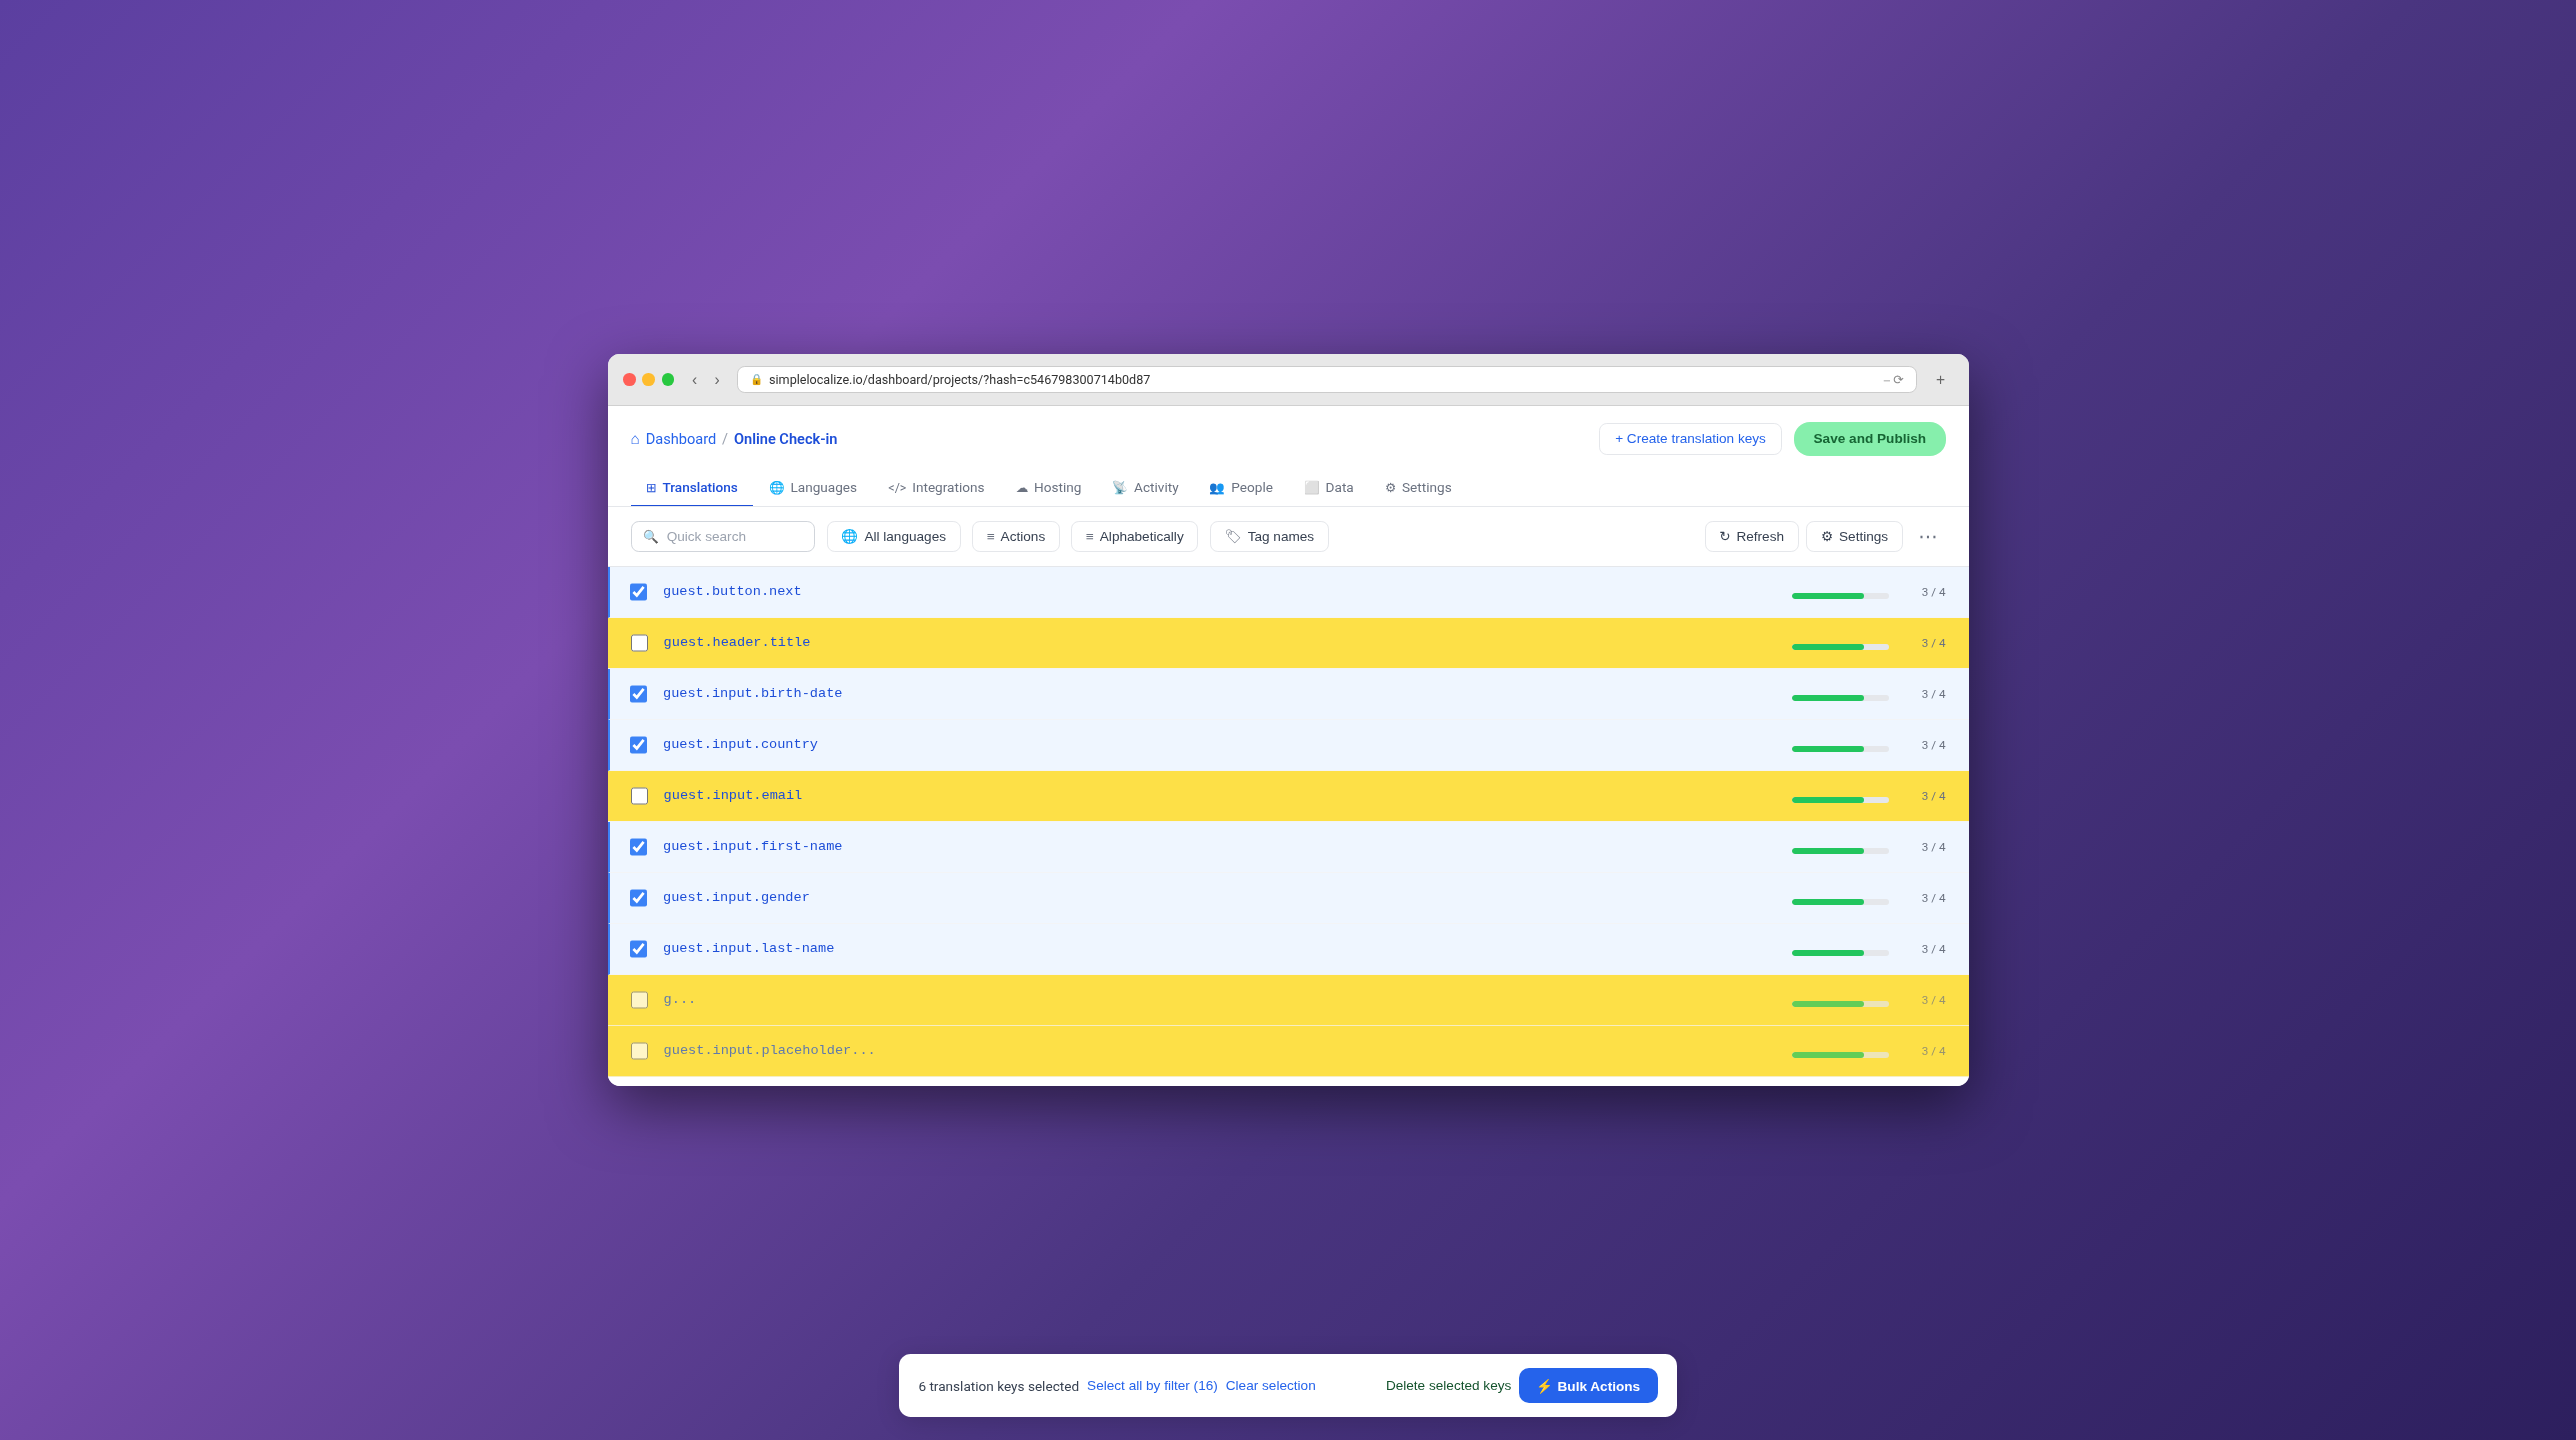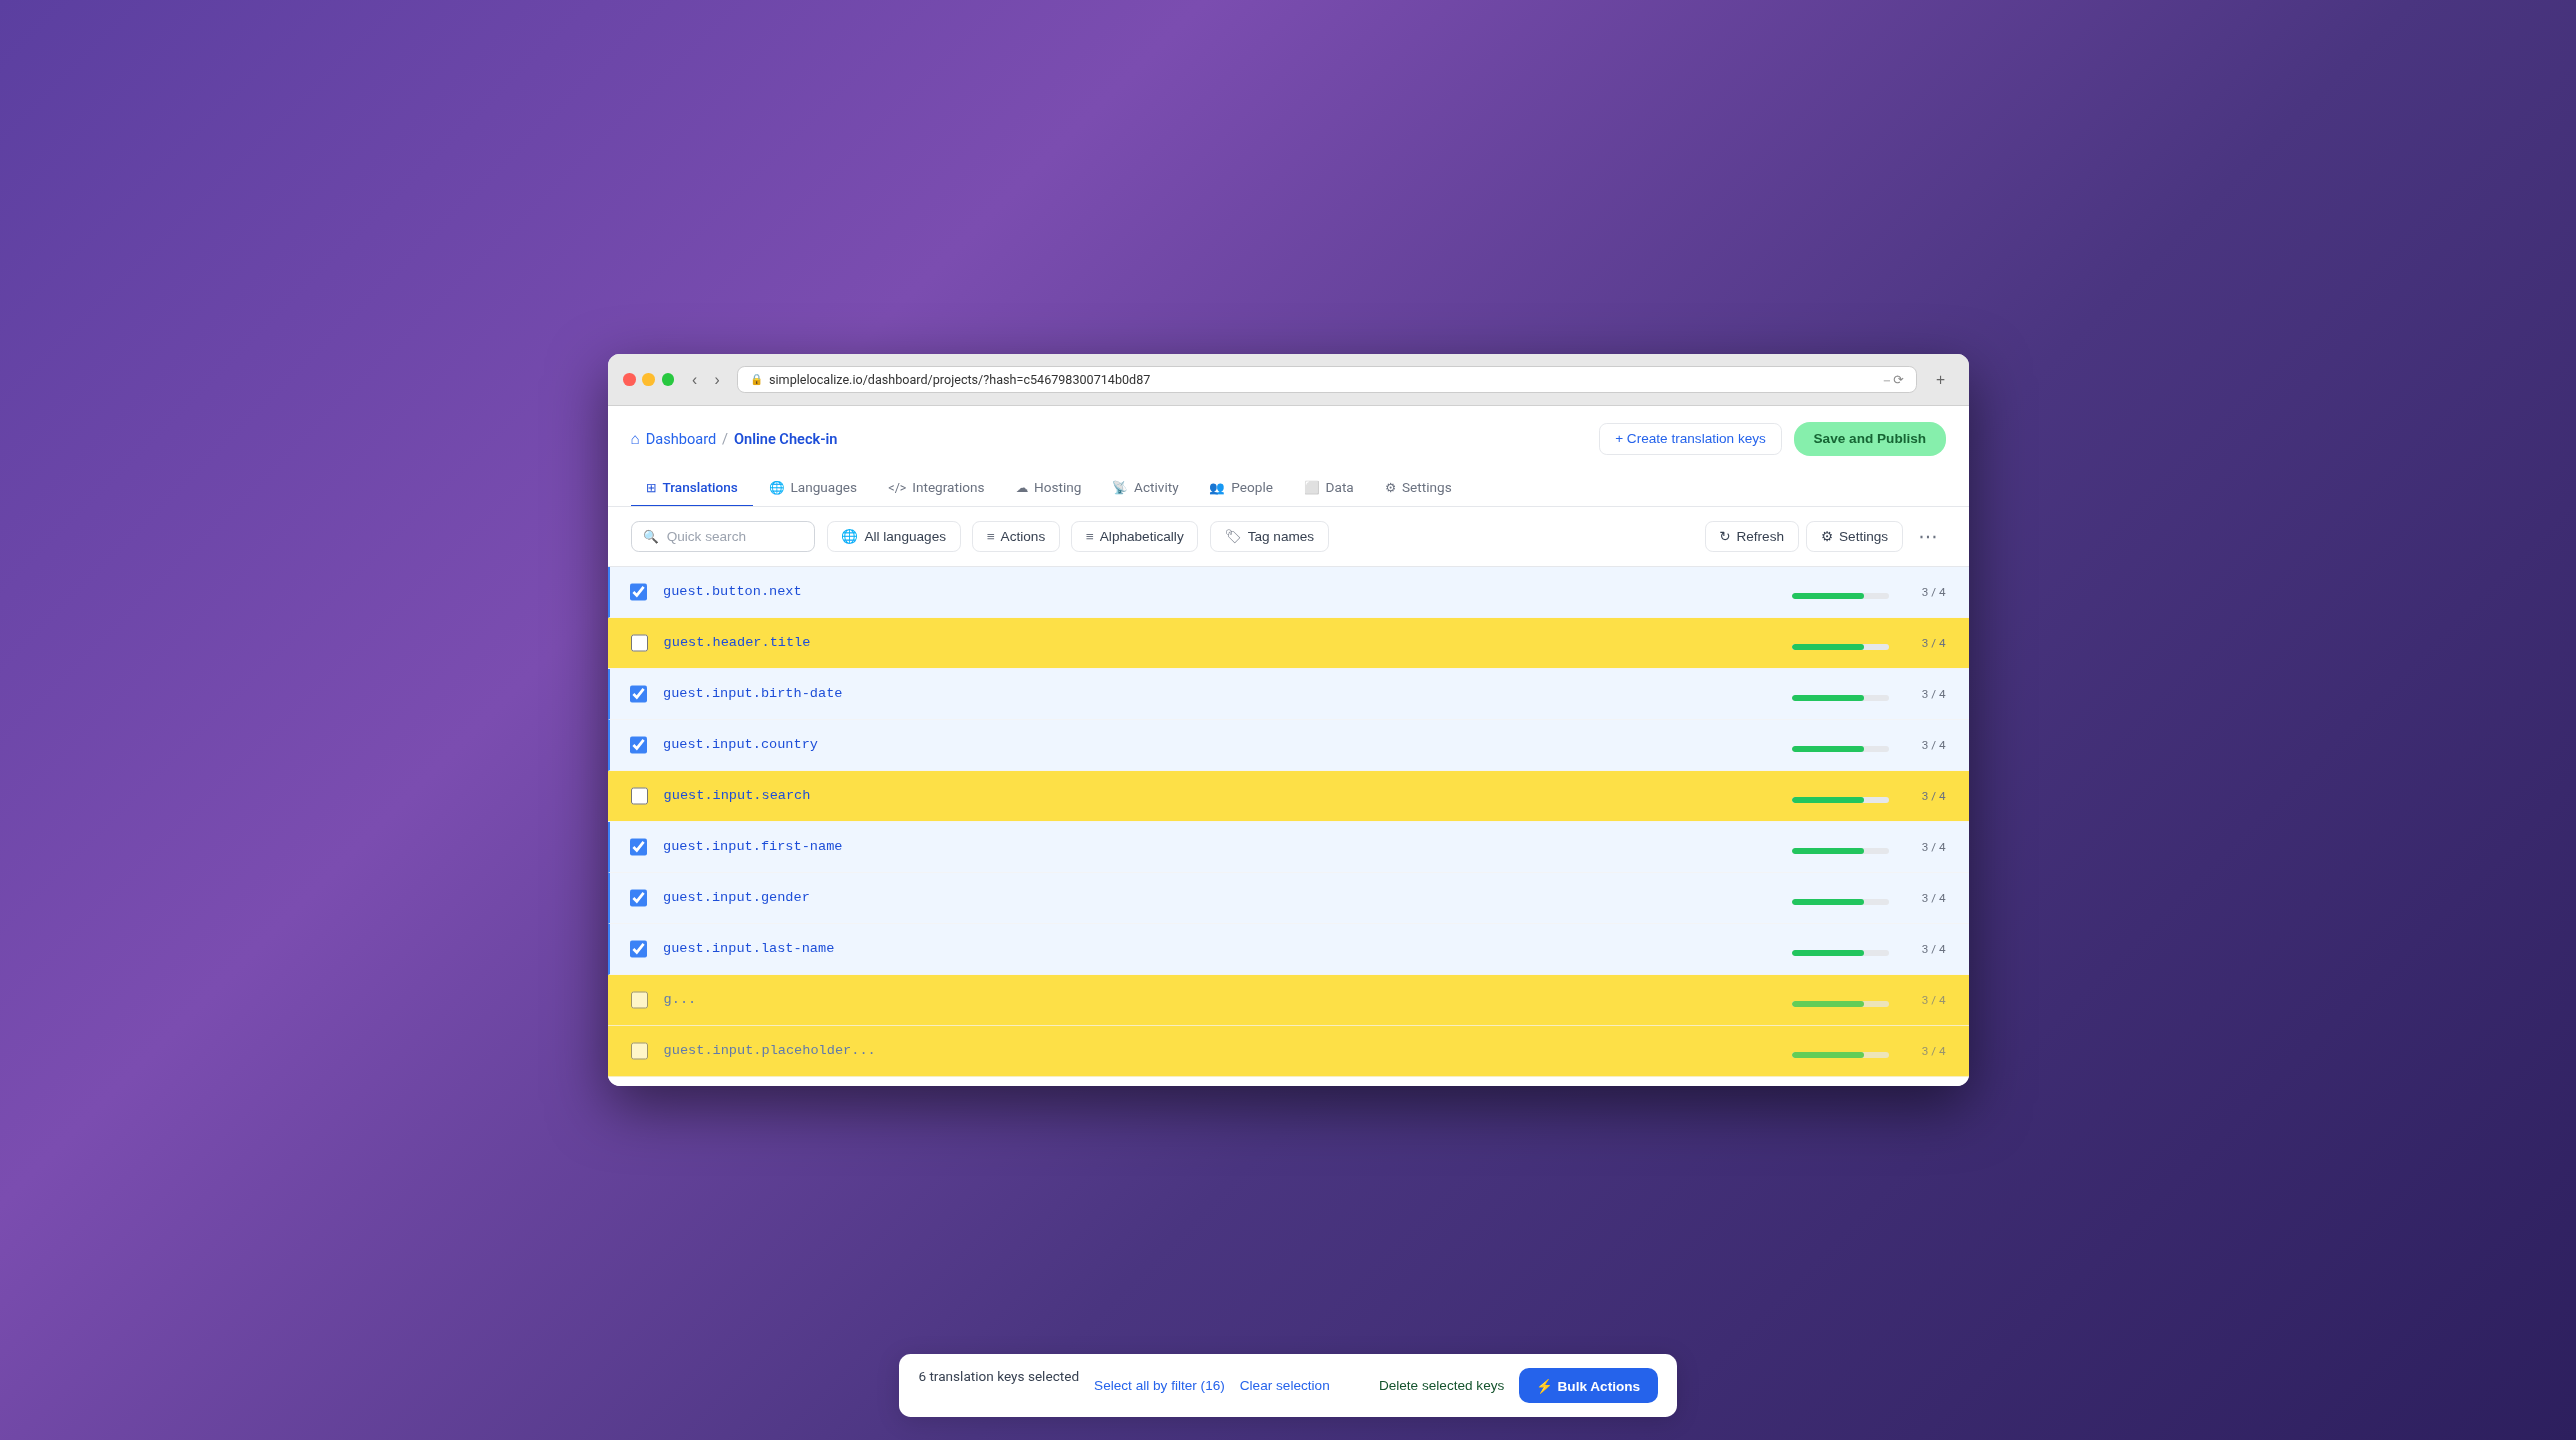--- a/index.html
+++ b/index.html
@@ -322,21 +322,22 @@
     .bulk-action-bar {
       position: fixed;
       bottom: 23px;
       left: 50%;
       transform: translateX(-50%);
       background: white;
       border-radius: 11.7px;
       box-shadow: 0 3.9px 23px rgba(0,0,0,0.15);
       padding: 13.6px 19.4px;
       display: flex;
-      gap: 15px;
+      align-items: center;
+      gap: 8px;
       min-width: 778px;
       z-index: 100;
     }
 
     .bulk-count {
       font-size: 13.6px;
       color: #374151;
       white-space: nowrap;
     }
 
@@ -548,21 +549,21 @@
         <div class="row-progress">
           <div class="progress-bar-container">
             <div class="progress-bar-fill progress-75"></div>
           </div>
           <span class="progress-label">3 / 4</span>
         </div>
       </div>
 
       <div class="table-row">
         <input type="checkbox" class="row-checkbox" style="">
-        <span class="row-key">guest.input.search</span>
+        <span class="row-key">guest.input.email</span>
         <div class="row-progress">
           <div class="progress-bar-container">
             <div class="progress-bar-fill progress-75"></div>
           </div>
           <span class="progress-label">3 / 4</span>
         </div>
       </div>
 
       <div class="table-row selected">
         <input type="checkbox" class="row-checkbox" checked="" style="">

